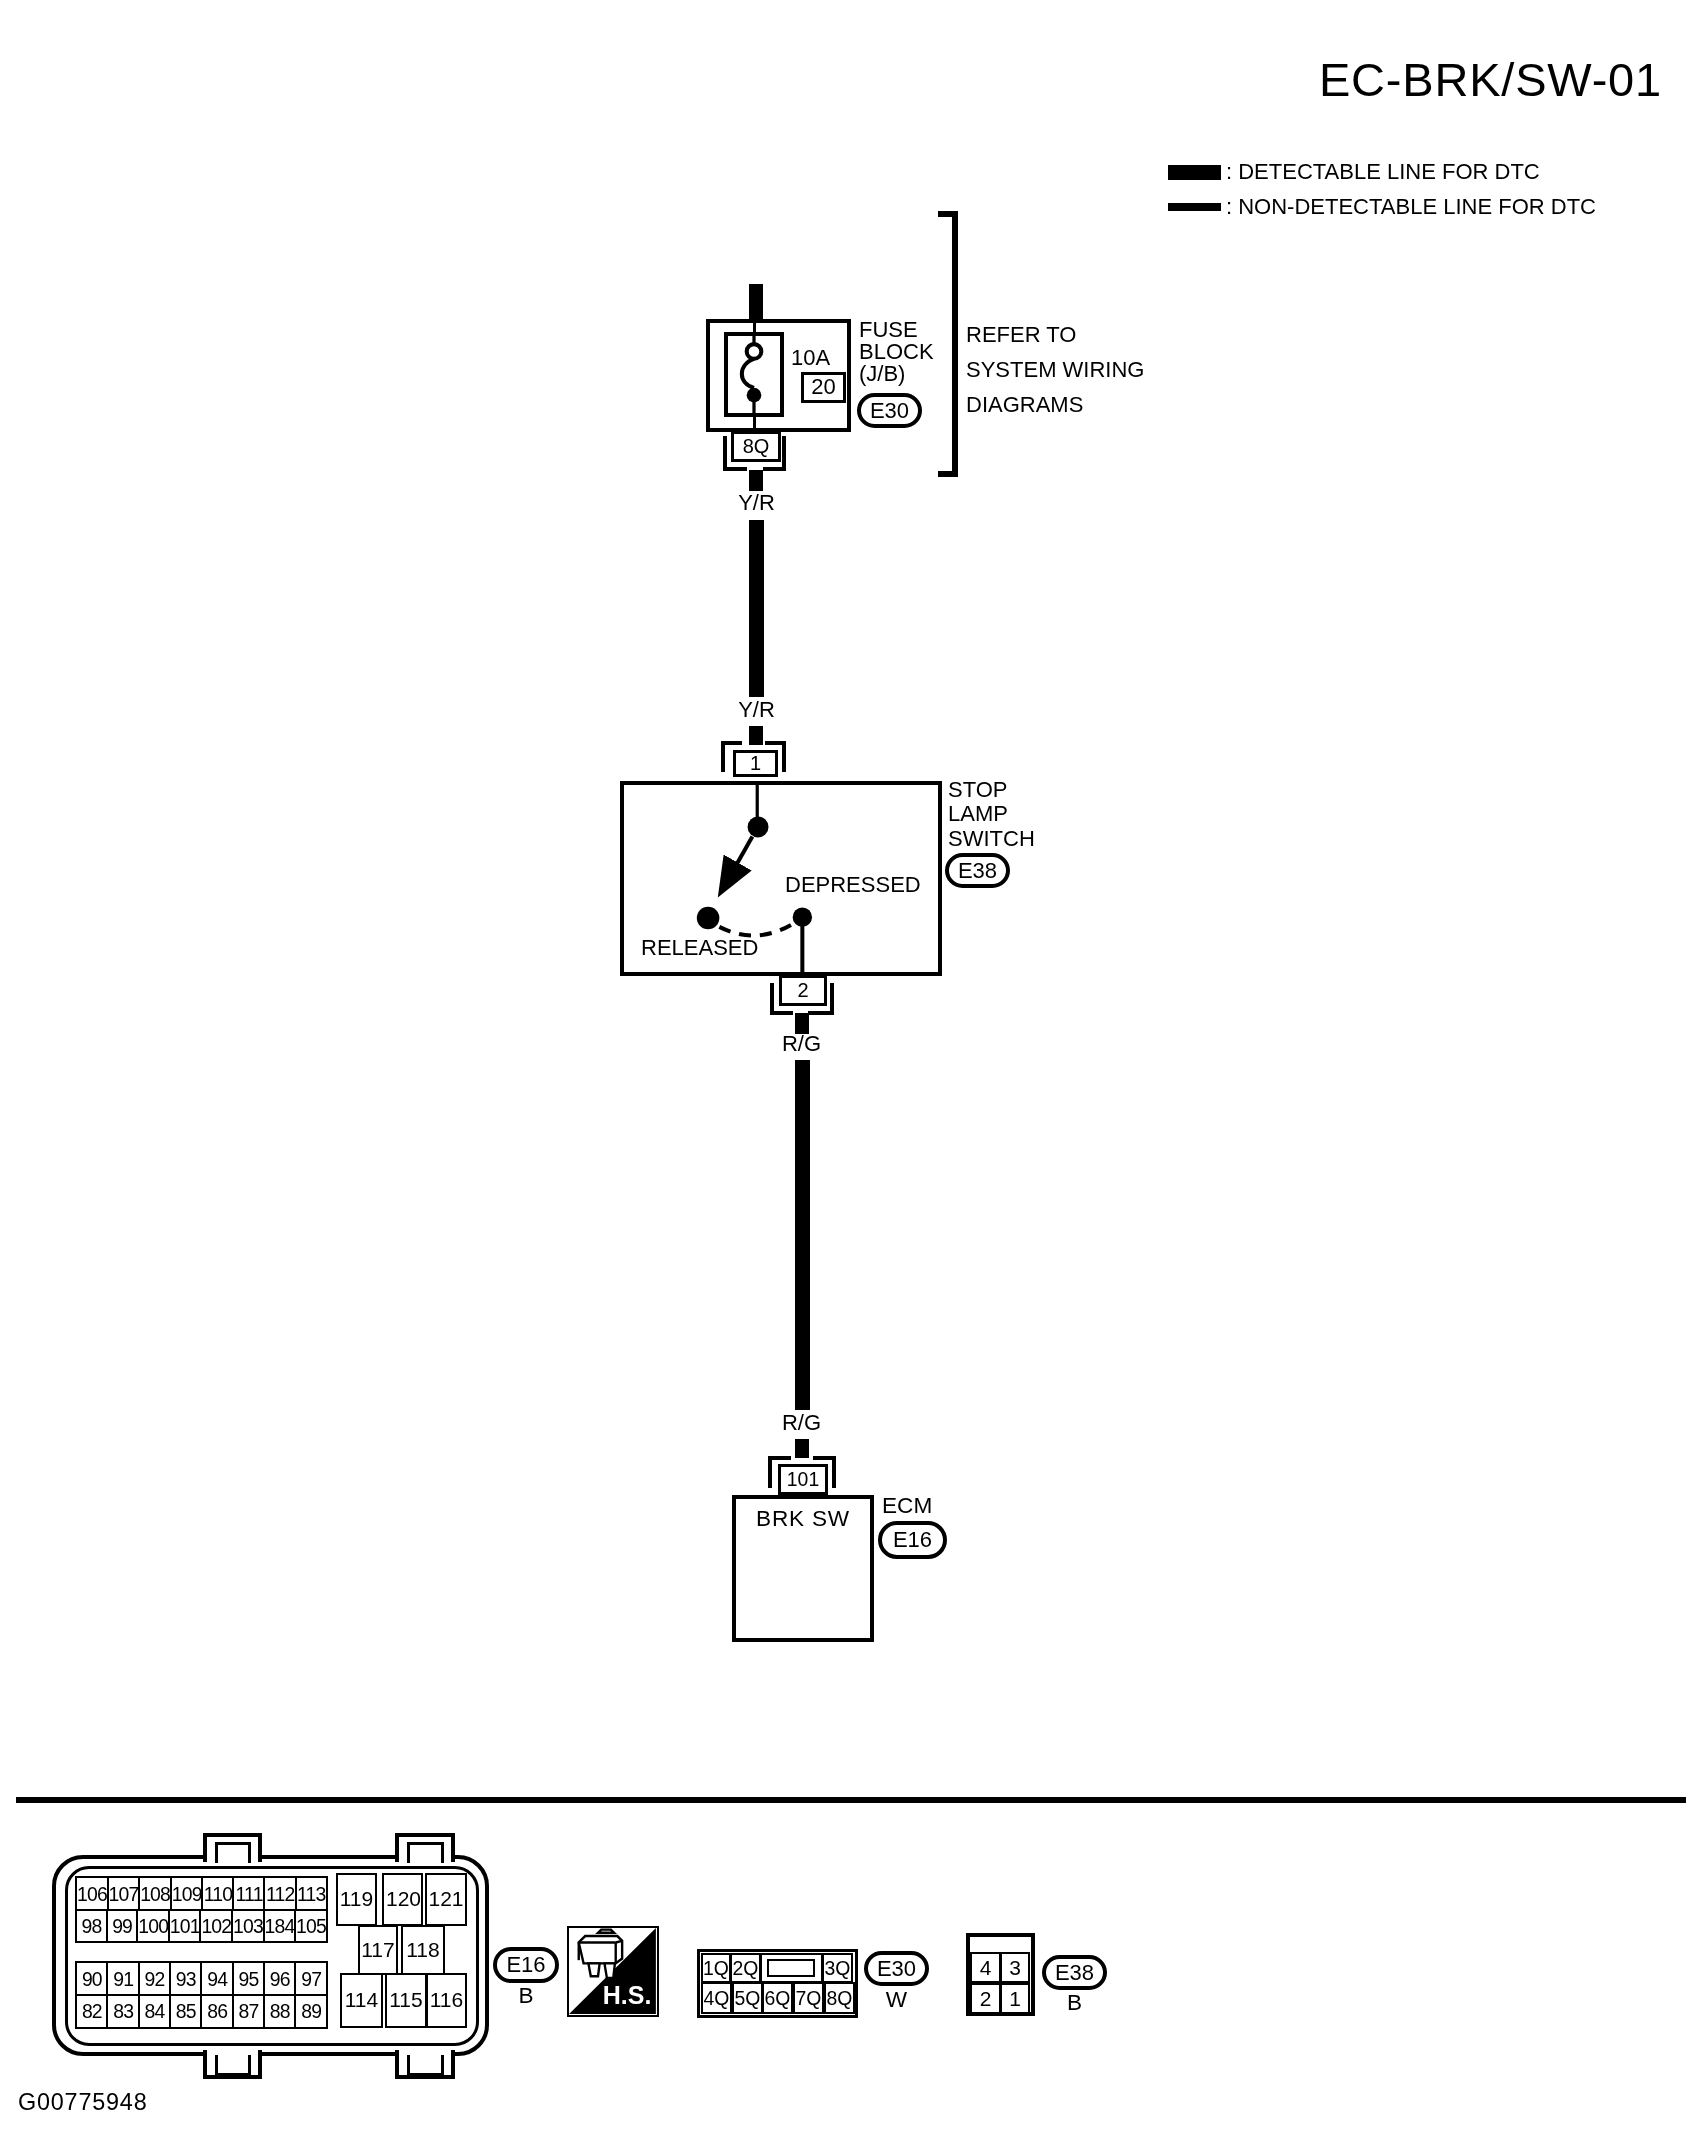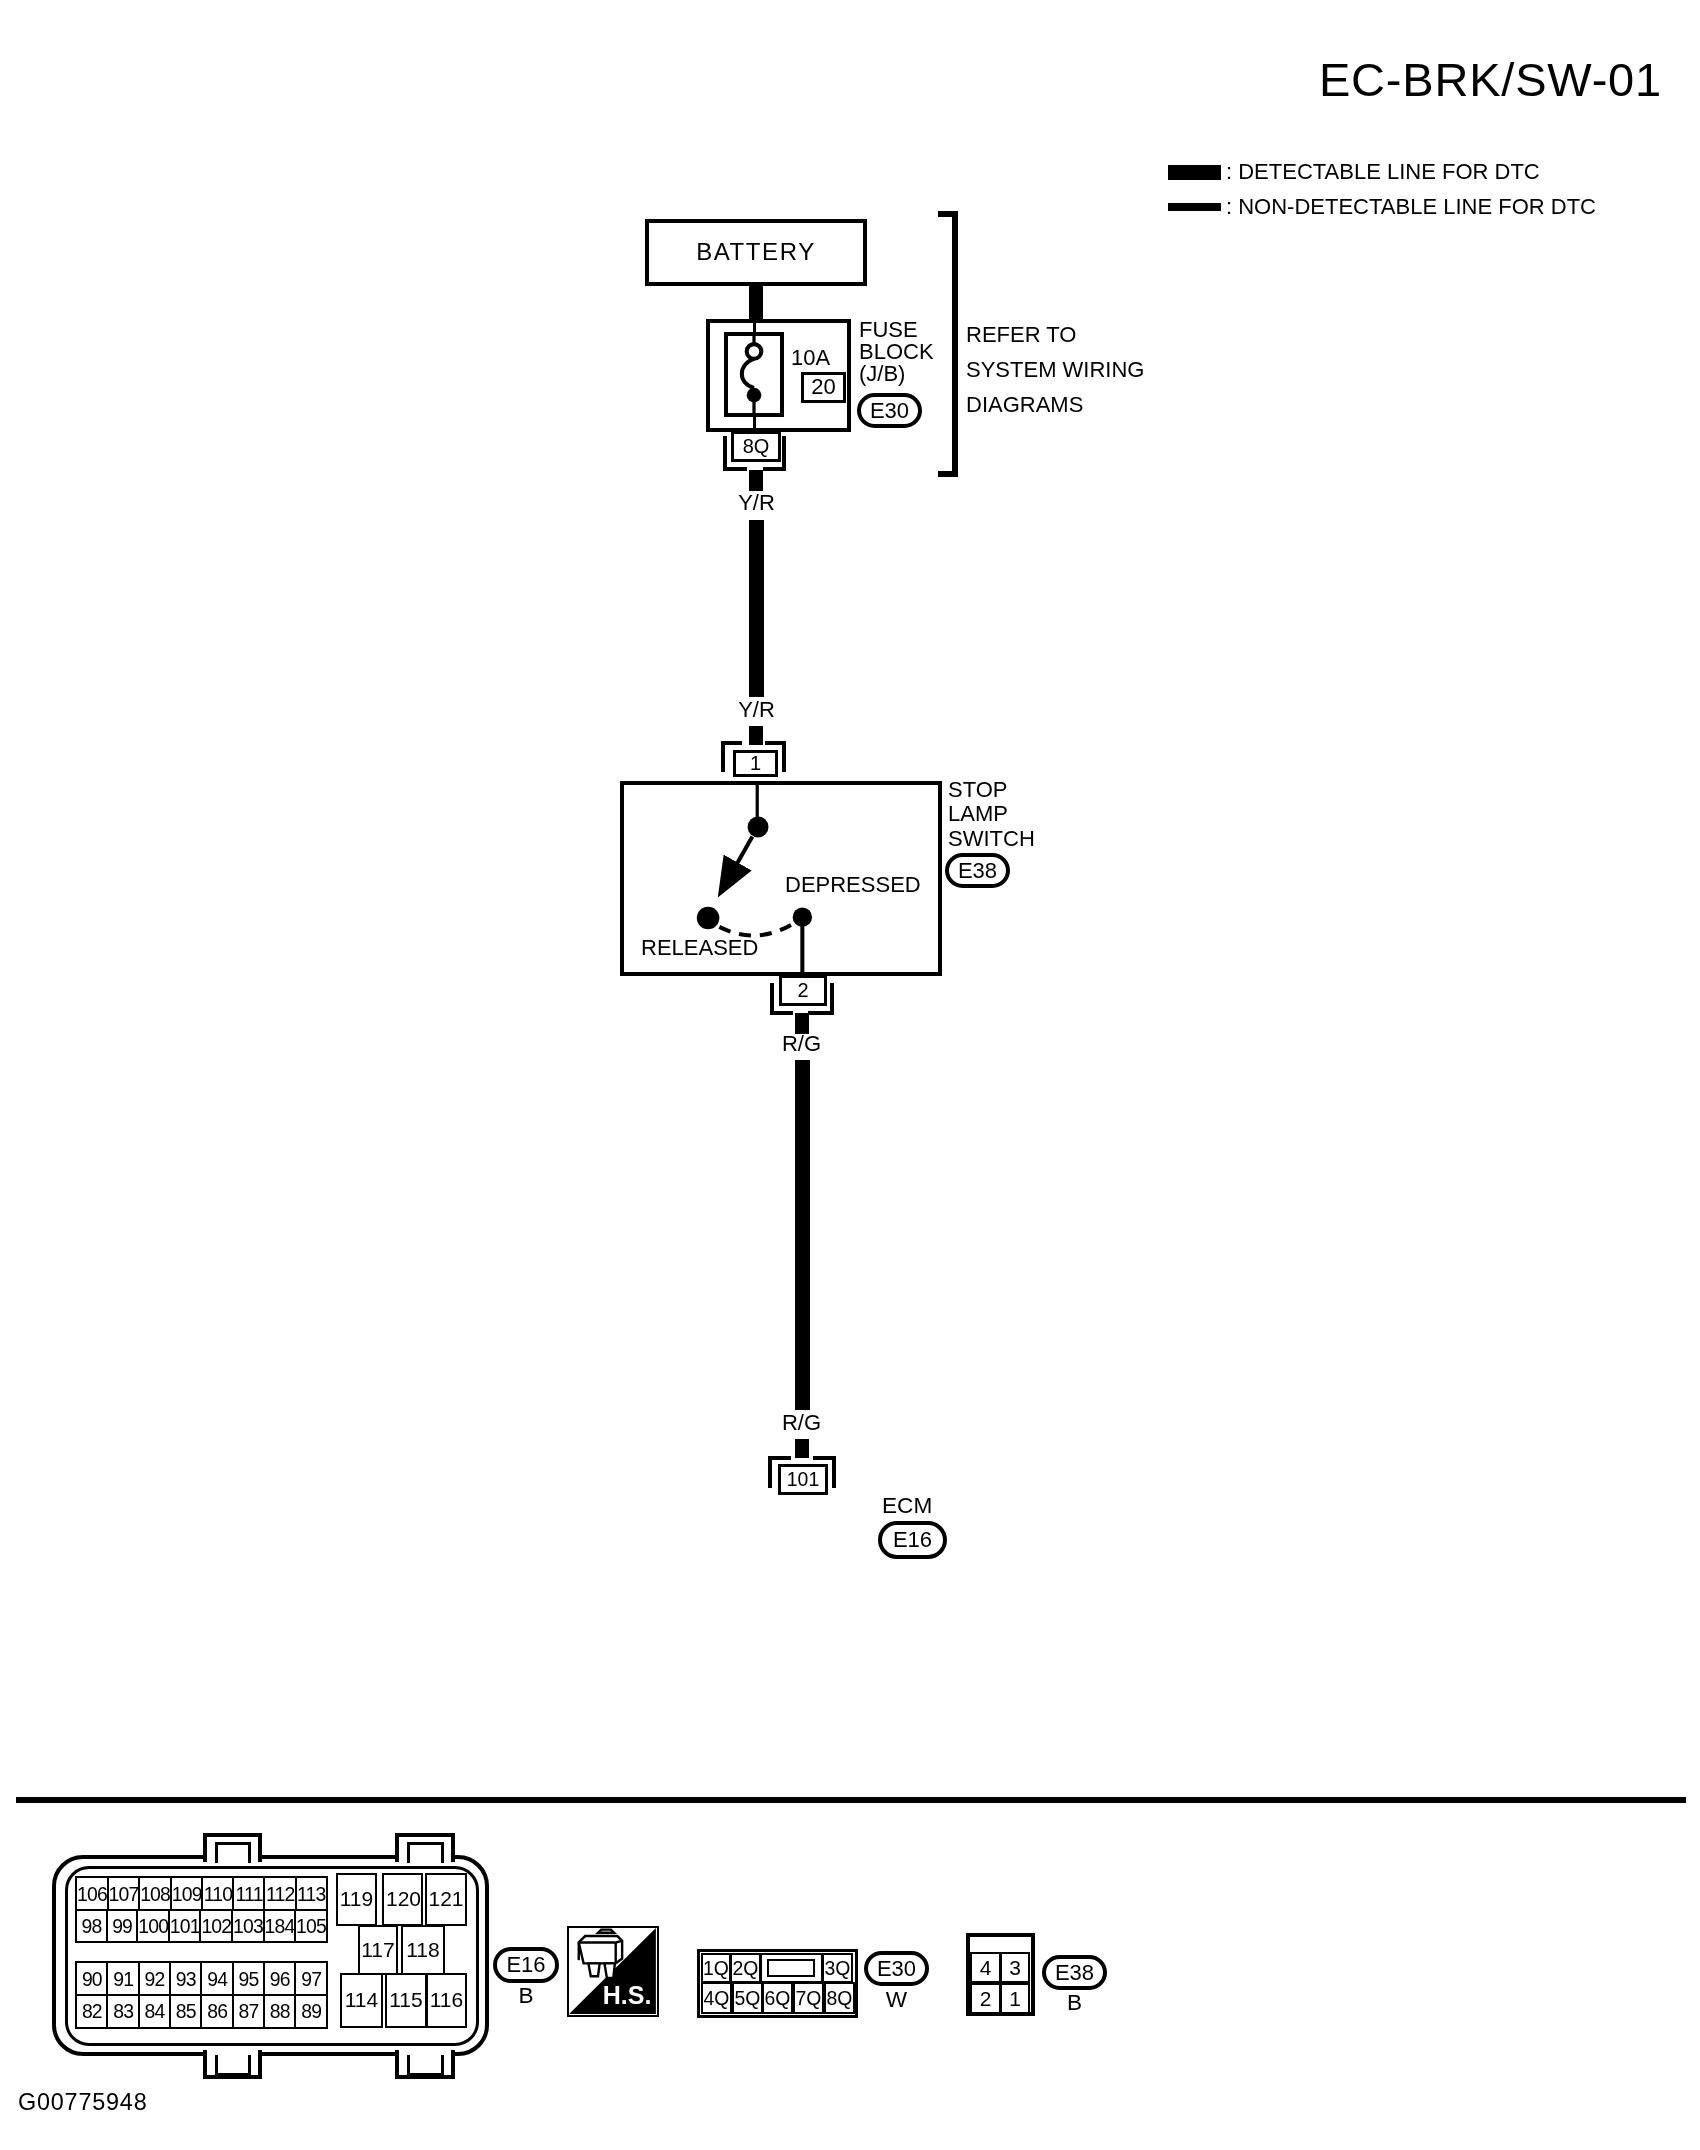--- a/index.html
+++ b/index.html
@@ -27,23 +27,20 @@
 
 <div id="page">
 
   <div class="abs" style="left:1275px;top:52px;width:387px;text-align:right;font-size:47px;letter-spacing:0.8px;">EC-BRK/SW-01</div>
 
   <div class="wire" style="left:1168px;top:165px;width:53px;height:14.5px;"></div>
   <div class="lbl" style="left:1226px;top:161px;">: DETECTABLE LINE FOR DTC</div>
   <div class="wire" style="left:1168px;top:203px;width:53px;height:8px;"></div>
   <div class="lbl" style="left:1226px;top:196px;">: NON-DETECTABLE LINE FOR DTC</div>
 
-  <div class="box" style="left:645px;top:219px;width:222px;height:67px;">
-    <div style="text-align:center;line-height:58px;font-size:24px;letter-spacing:1.6px;">BATTERY</div>
-  </div>
 
   <div class="wire" style="left:749px;top:284px;width:13.7px;height:37px;"></div>
 
   <div class="box" style="left:706px;top:319px;width:145px;height:113px;"></div>
   <div class="wire" style="left:753px;top:321px;width:3.2px;height:14.5px;"></div>
   <div class="box" style="left:724px;top:332px;width:60px;height:85px;border-width:4px;">
     <svg width="52" height="77" viewBox="0 0 64 95" style="display:block;">
       <line x1="32" y1="0" x2="32" y2="10" stroke="#000" stroke-width="4"></line>
       <circle cx="32" cy="19" r="9" fill="#fff" stroke="#000" stroke-width="5"></circle>
       <path d="M 32 28 C 12 36 12 58 32 64" fill="none" stroke="#000" stroke-width="5"></path>
@@ -121,20 +118,23 @@
   <div class="wire" style="left:795px;top:1060px;width:14.5px;height:350px;"></div>
   <div class="lbl ctr" style="left:766px;top:1412px;width:71px;">R/G</div>
   <div class="wire" style="left:795px;top:1439px;width:13.7px;height:19.4px;"></div>
 
   <div class="brk" style="left:768px;top:1456px;width:22.6px;height:32px;border-left:4px solid #000;border-top:4px solid #000;"></div>
   <div class="brk" style="left:813px;top:1456px;width:22.6px;height:32px;border-right:4px solid #000;border-top:4px solid #000;"></div>
   <div class="box" style="left:778px;top:1464px;width:50px;height:31px;border-width:3.2px;">
     <div style="text-align:center;line-height:24px;font-size:19.4px;">101</div>
   </div>
 
+  <div class="box" style="left:732px;top:1495px;width:142px;height:147px;">
+    <div style="text-align:center;margin-top:6.5px;font-size:22.6px;letter-spacing:0.8px;">BRK SW</div>
+  </div>
   <div class="lbl" style="left:882px;top:1495px;font-size:22.6px;">ECM</div>
   <div class="oval" style="left:878px;top:1521px;width:69px;height:38px;line-height:30px;">
     <span>E16</span>
   </div>
 
   <div class="wire" style="left:16px;top:1797px;width:1670px;height:5.6px;"></div>
 
   <div class="box" style="left:52px;top:1855px;width:437px;height:201px;border-width:4.8px;border-radius:31px;"></div>
   <div class="box" style="left:65px;top:1866px;width:414px;height:180px;border-width:3.2px;border-radius:24px;"></div>
 

